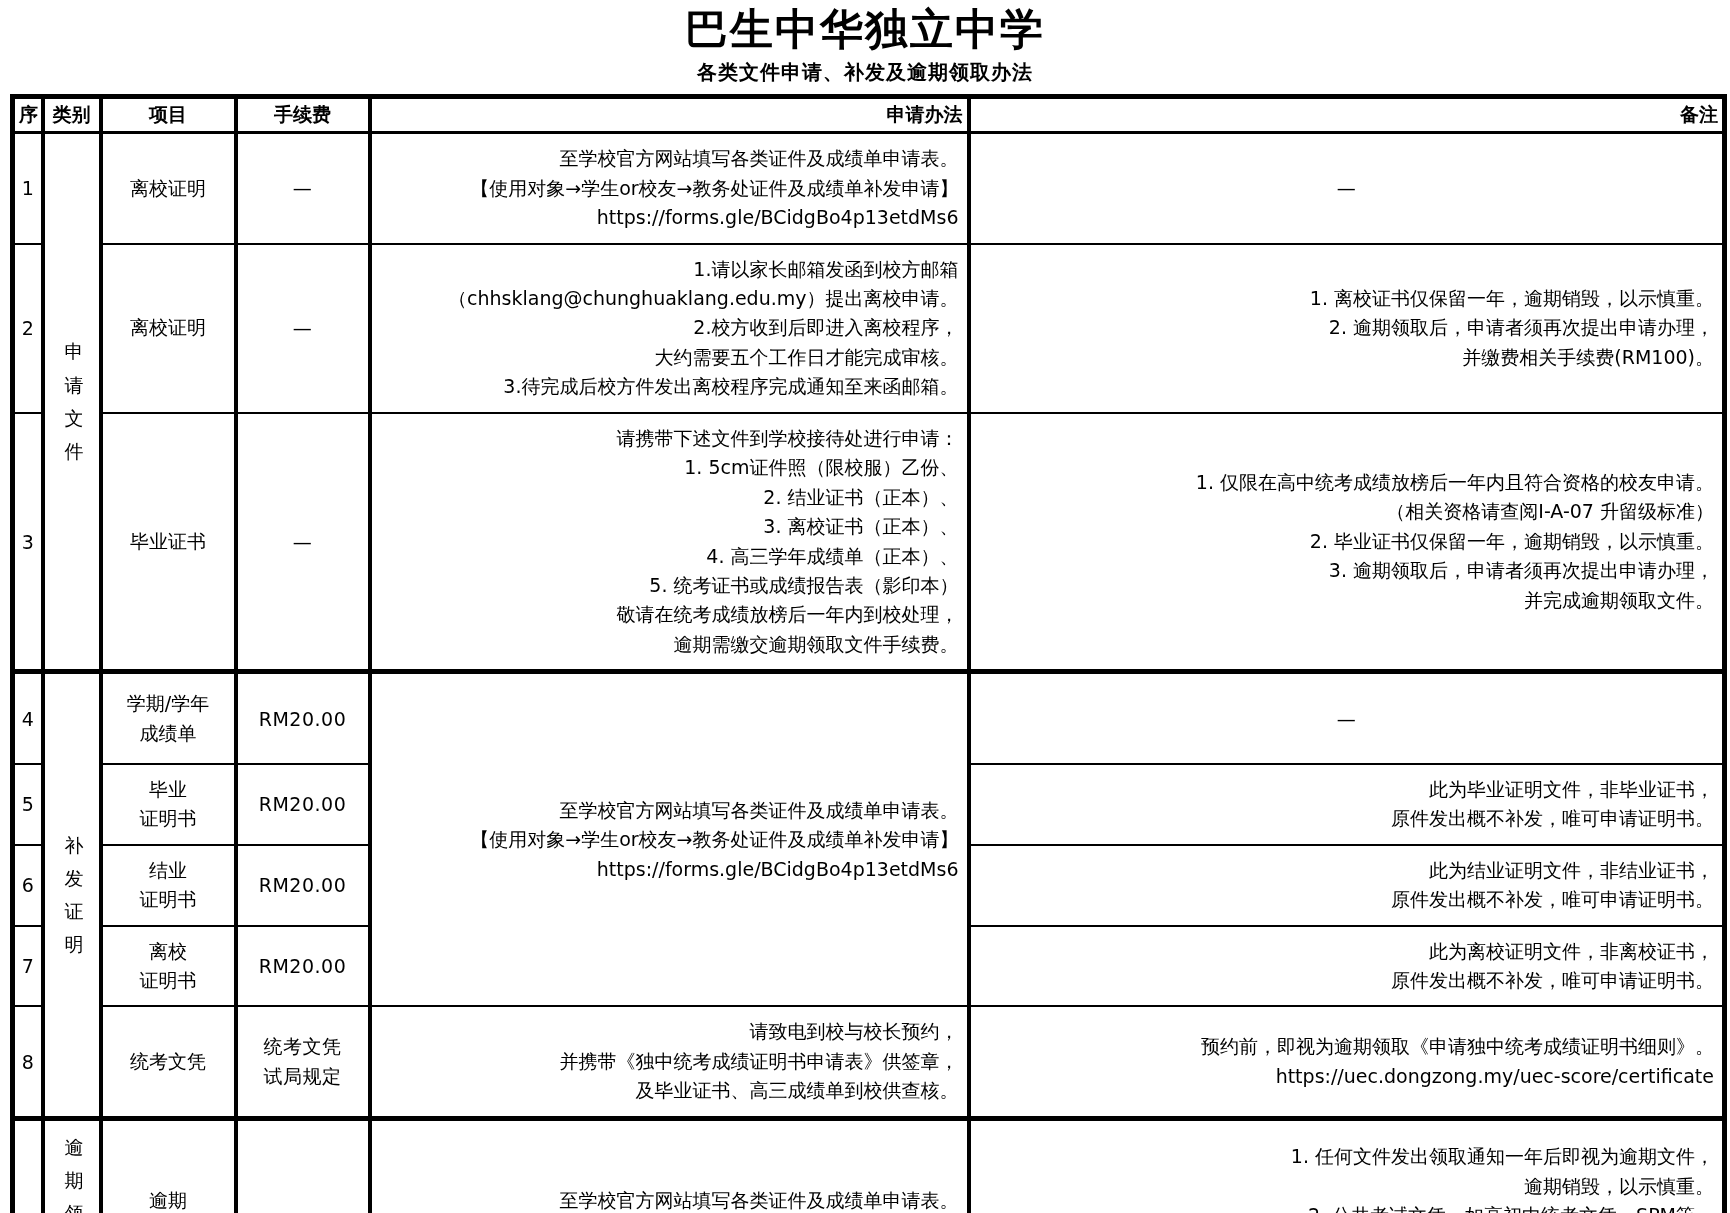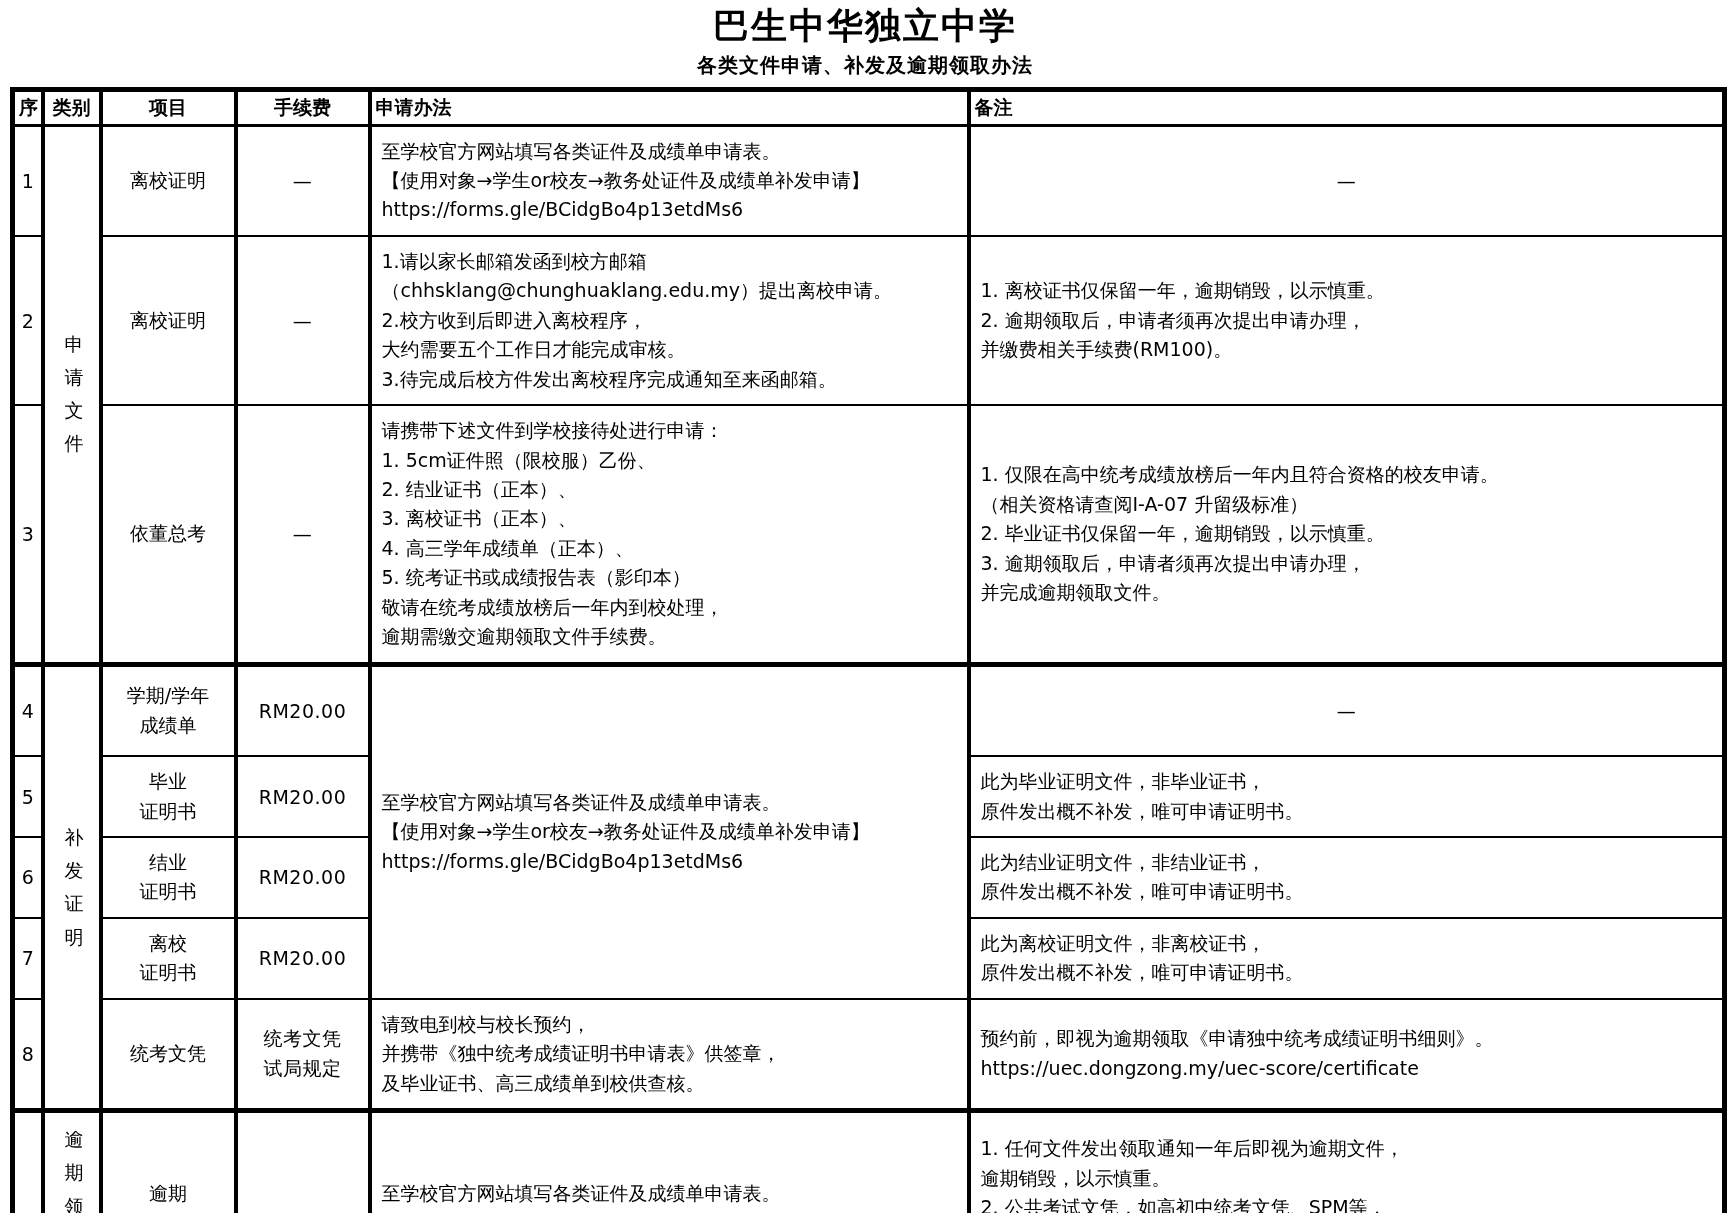--- a/index.html
+++ b/index.html
@@ -1,36 +1,36 @@
 <!DOCTYPE html>
 <html><head>
 <meta charset="utf-8">
 <style>
   html,body{margin:0;padding:0;background:#fff;color:#000;}
   body{
     width:1730px;height:1213px;overflow:hidden;
     font-family:"DejaVu Sans","Liberation Sans",sans-serif;
     -webkit-font-smoothing:antialiased;
   }
-  .title{text-align:center;font-weight:bold;font-size:36px;line-height:1.1;padding-top:6px;letter-spacing:2px;}
+  .title{text-align:center;font-weight:bold;font-size:43px;line-height:1.1;padding-top:6px;letter-spacing:2px;}
   .subtitle{text-align:center;font-weight:bold;font-size:20px;margin-top:6px;letter-spacing:1px;}
   table.doc{
     border-collapse:collapse;table-layout:fixed;
     margin:8px 8px 0 10px;width:1712px;
     border:5px solid #000;
   }
   td,th{
     border:solid #000;border-width:2px 4px;
     vertical-align:middle;font-size:19px;font-weight:normal;
     padding:10px 4px;overflow:hidden;
   }
   tr.hdr th{font-weight:bold;border-bottom-width:3px;border-top-width:5px;padding:3px 4px;}
   tr.group-start td{border-top-width:5px;}
   .c{text-align:center;}
-  .l{text-align:left;padding-left:10px;padding-right:8px;}
+  .l{text-align:right;padding-left:10px;padding-right:8px;}
   .pre{white-space:pre-line;line-height:1.55;}
   .vert{width:1.25em;margin:0 auto;word-break:break-all;line-height:1.75;text-align:right;}
   .fee{letter-spacing:0.5px;}
 </style>
 </head>
 <body>
 
 <div class="title">巴生中华独立中学</div>
 <div class="subtitle">各类文件申请、补发及逾期领取办法</div>
 
@@ -74,21 +74,21 @@
 （chhsklang@chunghuaklang.edu.my）提出离校申请。
 2.校方收到后即进入离校程序，
 大约需要五个工作日才能完成审核。
 3.待完成后校方件发出离校程序完成通知至来函邮箱。</td>
     <td class="l pre">1.  离校证书仅保留一年，逾期销毁，以示慎重。
 2.  逾期领取后，申请者须再次提出申请办理，
 并缴费相关手续费(RM100)。</td>
   </tr>
   <tr style="height:258px">
     <td class="c">3</td>
-    <td class="c pre">依董总考</td>
+    <td class="c pre">毕业证书</td>
     <td class="c fee">—</td>
     <td class="l pre">请携带下述文件到学校接待处进行申请：
 1.  5cm证件照（限校服）乙份、
 2.  结业证书（正本）、
 3.  离校证书（正本）、
 4.  高三学年成绩单（正本）、
 5.  统考证书或成绩报告表（影印本）
 敬请在统考成绩放榜后一年内到校处理，
 逾期需缴交逾期领取文件手续费。</td>
     <td class="l pre">1.  仅限在高中统考成绩放榜后一年内且符合资格的校友申请。

